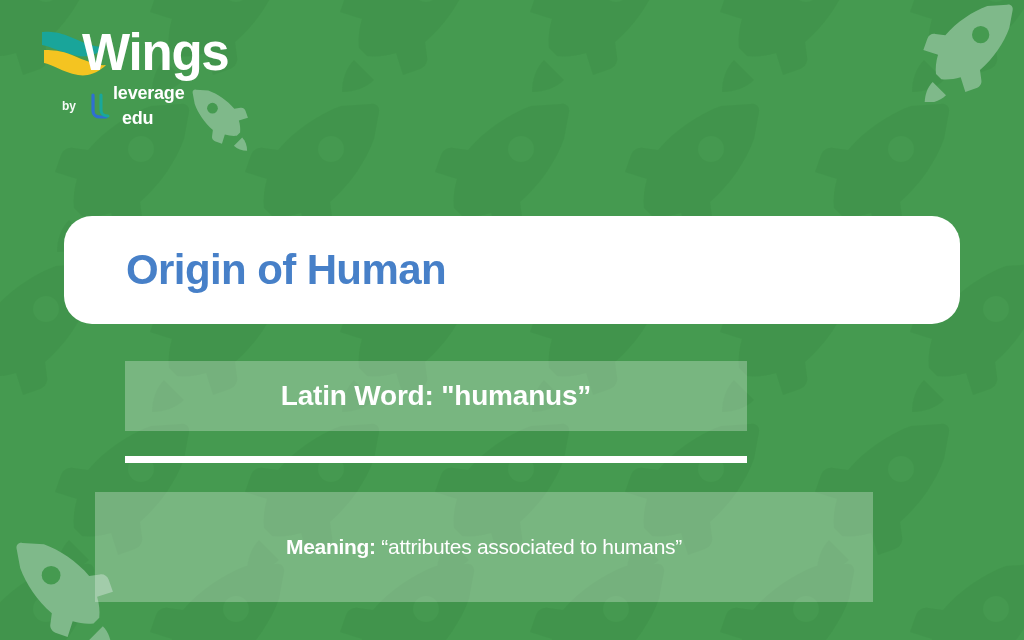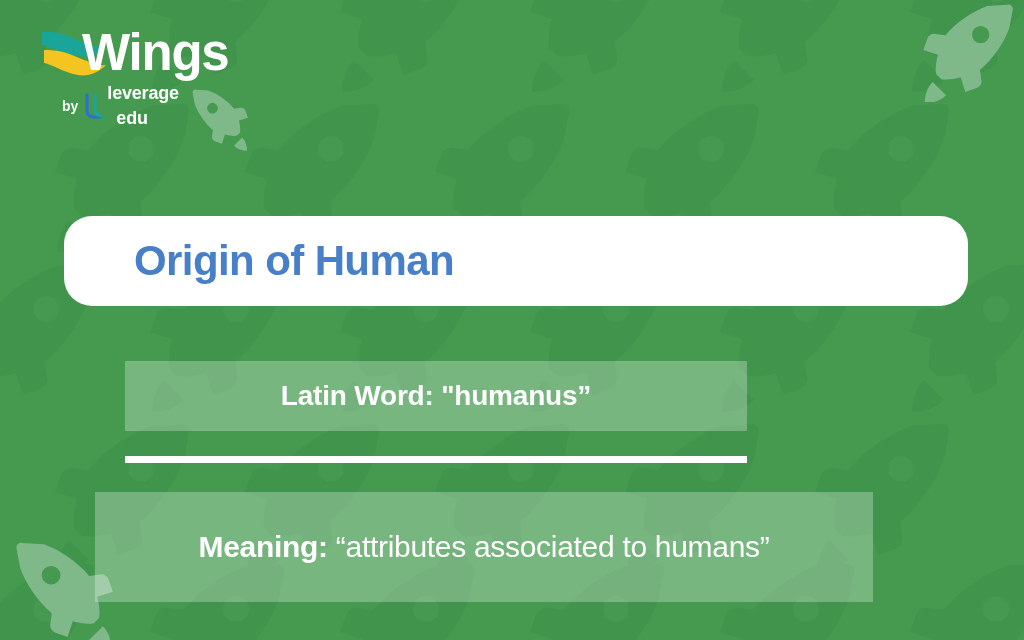--- a/index.html
+++ b/index.html
@@ -67,49 +67,48 @@
   #logo-sub {
     position: absolute;
     left: 40px;
     top: 66px;
     display: flex;
     align-items: center;
     height: 28px;
   }
   #logo-by {
     color: #ffffff;
-    font-size: 14px;
+    font-size: 12px;
     font-weight: 600;
-    margin-right: 6px;
+    margin-right: 14px;
     opacity: .95;
   }
   #le-mark { width: 22px; height: 26px; }
   #le-mark svg { display: block; }
   #le-words {
     margin-left: 1px;
     color: #ffffff;
     font-size: 18px;
     font-weight: 700;
     line-height: 11px;
     letter-spacing: -0.2px;
   }
   #le-words .row2 { display: block; margin-top: 14px; margin-left: 9px; }
 
   
   #title-card {
     position: absolute;
     left: 64px;
     top: 216px;
     width: 896px;
-    height: 90px;
+    height: 108px;
     background: #ffffff;
     border-radius: 28px;
     display: flex;
     align-items: center;
-    padding-left: 8px;
   }
   #title-text {
     margin-left: 62px;
     color: #4780c8;
     font-size: 42px;
     font-weight: 700;
     letter-spacing: -0.6px;
   }
 
   
@@ -151,21 +150,21 @@
     background: rgba(255,255,255,0.28);
     display: flex;
     align-items: center;
     justify-content: center;
     text-align: center;
     padding: 0 18px;
     box-sizing: border-box;
   }
   #meaning-text {
     color: #ffffff;
-    font-size: 30px;
+    font-size: 21px;
     font-weight: 400;
     line-height: 52px;
     letter-spacing: -0.3px;
   }
   #meaning-label {
     font-weight: 700;
   }
 </style>
 </head>
 <body>

